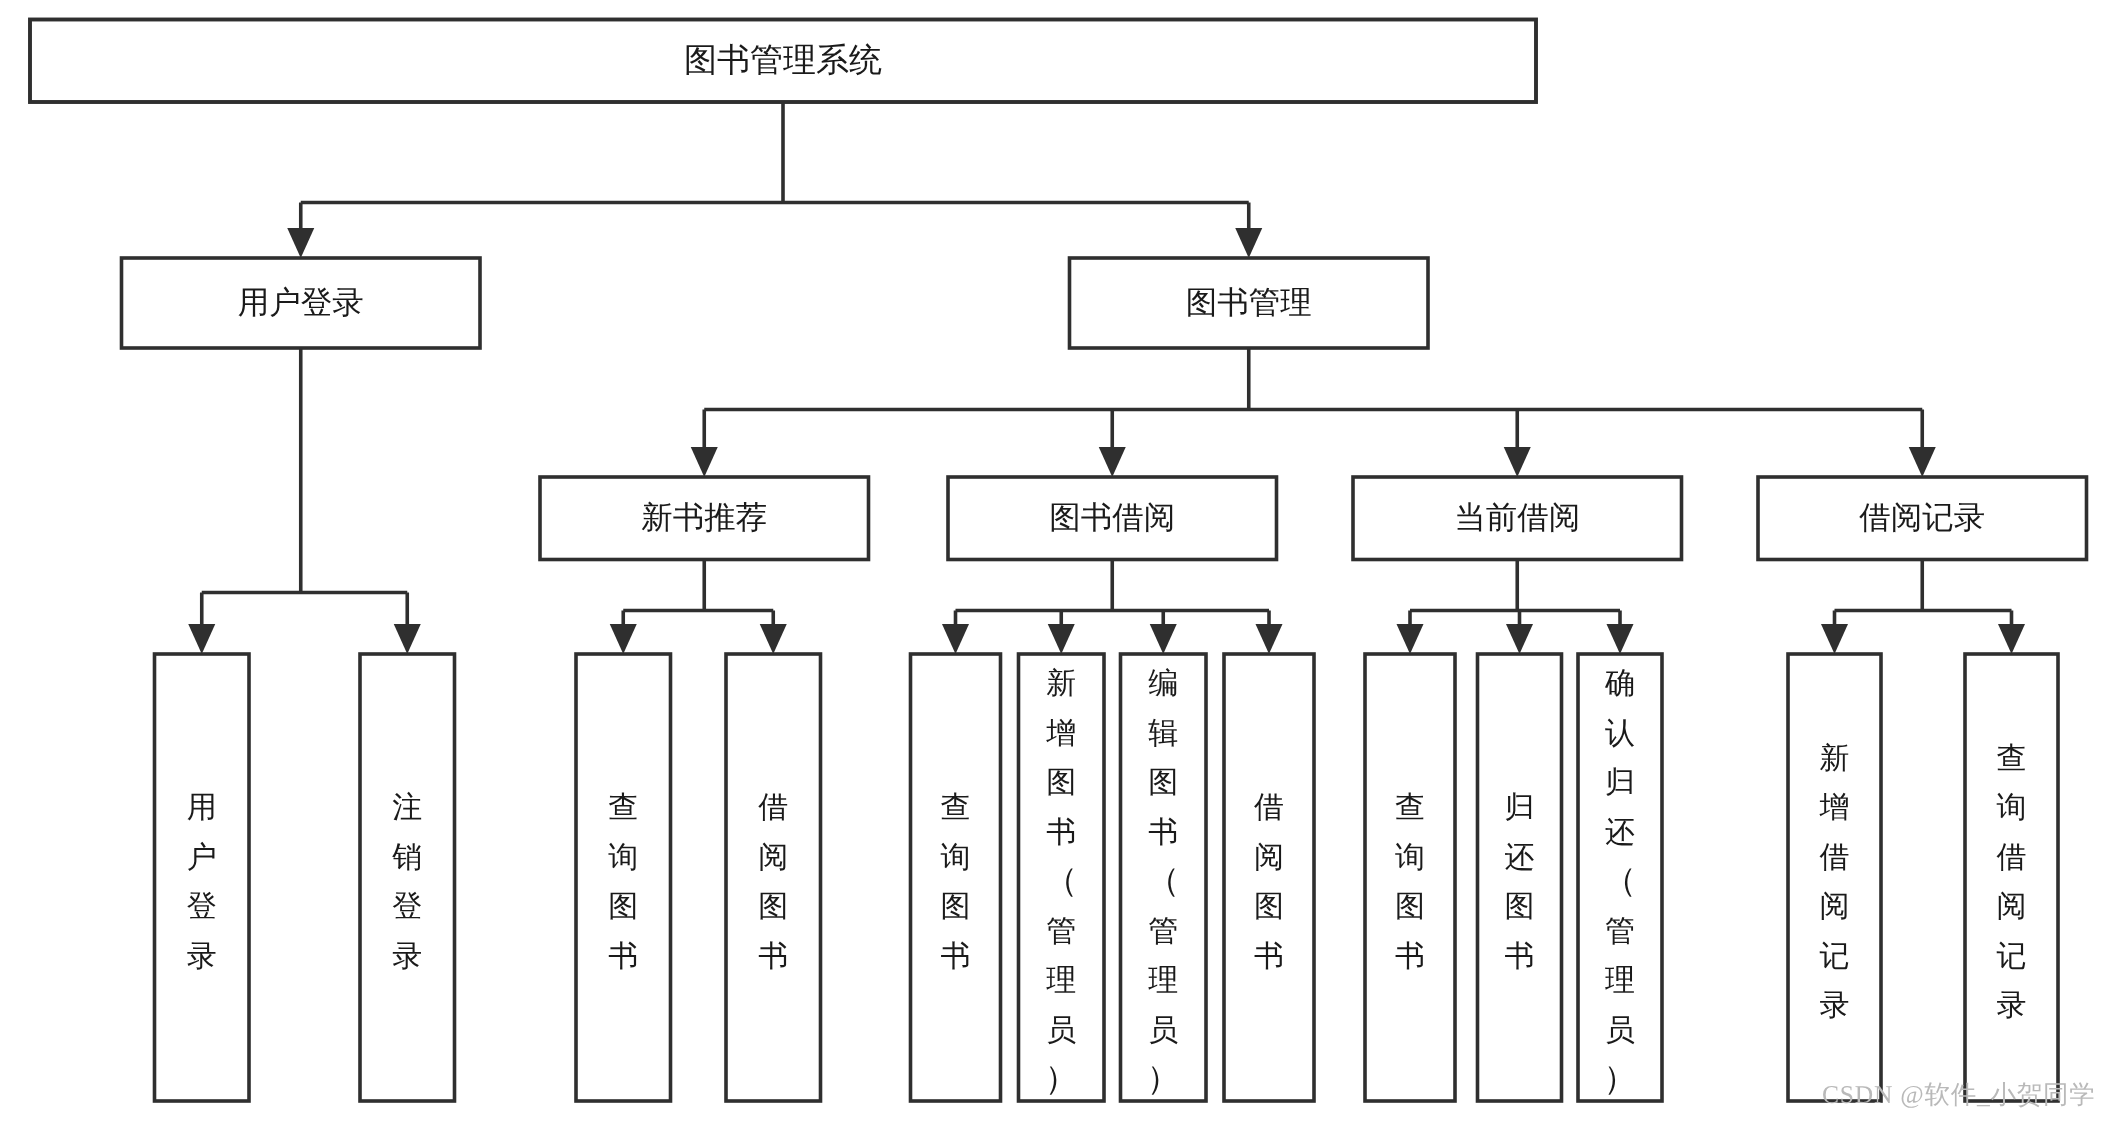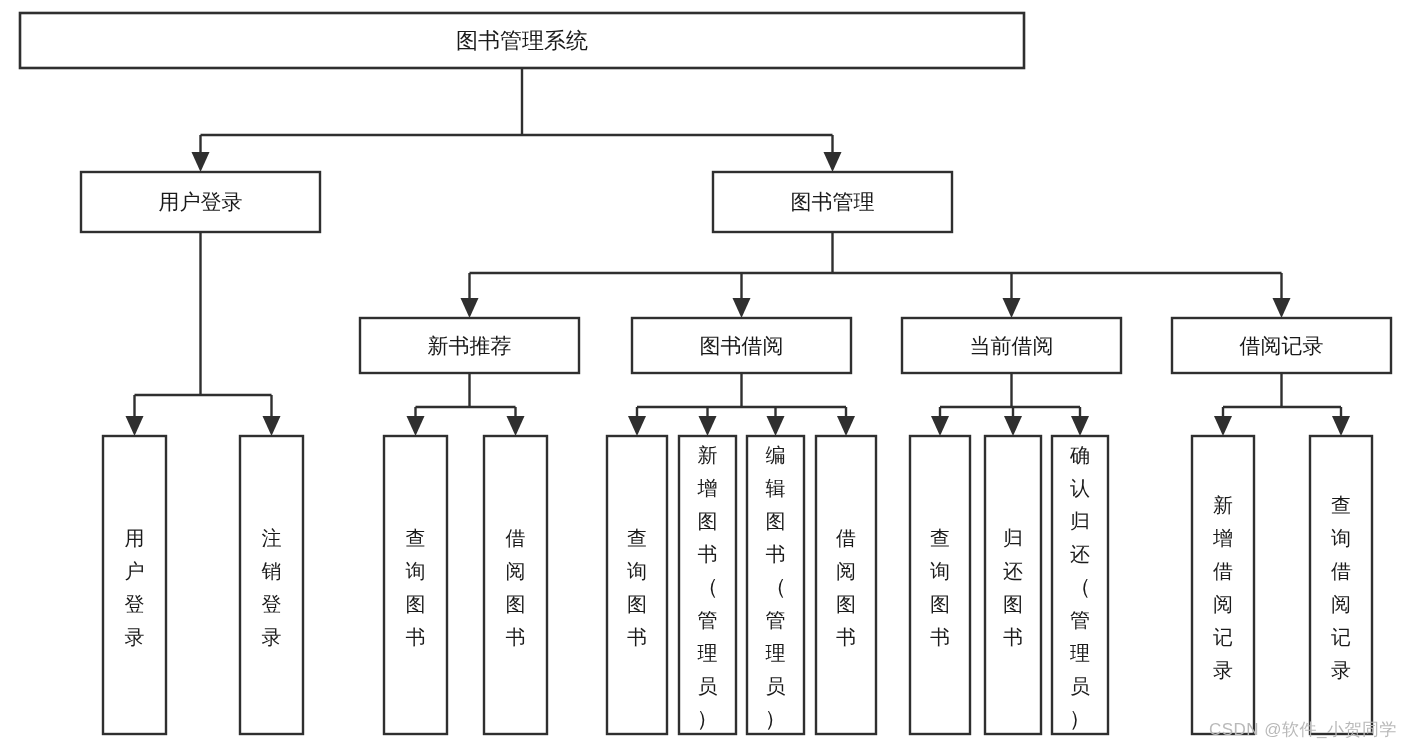--- a/index.html
+++ b/index.html
@@ -61,21 +61,21 @@
     stroke-linecap: butt;
   }
   .arrow-head {
     fill: #2f2f2f;
     stroke: none;
   }
   .watermark {
     position: absolute;
     right: 8px;
     bottom: 6px;
-    font-family: Liberation Sans, sans-serif;
+    font-family: Liberation Serif, serif;
     font-size: 17px;
     color: #b9b9b9;
     letter-spacing: 0.5px;
     white-space: nowrap;
     user-select: none;
   }
 </style>
 </head>
 <body>
 

